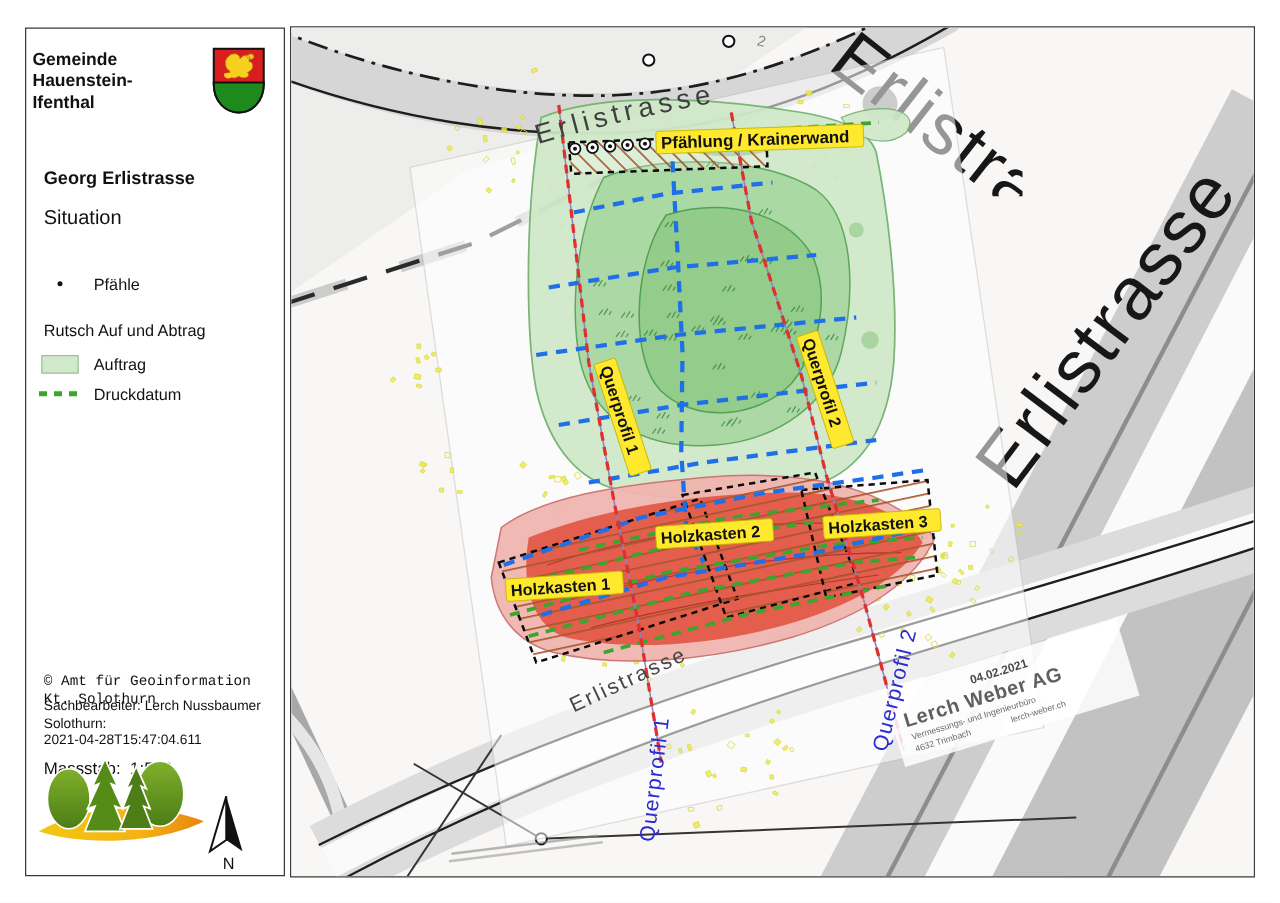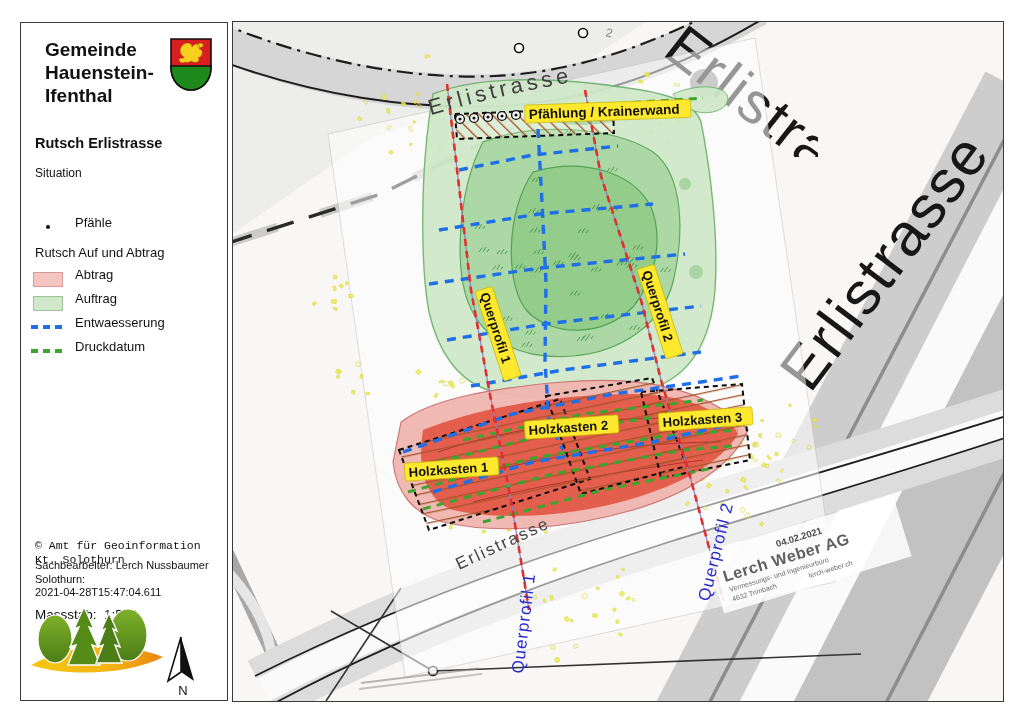--- a/index.html
+++ b/index.html
@@ -3,30 +3,30 @@
 <meta charset="utf-8">
 <style>
   html,body{margin:0;padding:0;}
   body{width:1024px;height:722px;position:relative;background:#ffffff;
        font-family:"Liberation Sans","DejaVu Sans",sans-serif;color:#111;}
   .panel{position:absolute;left:20px;top:22px;width:208px;height:679px;
          border:1.5px solid #3a3a3a;background:#fff;box-sizing:border-box;}
   .map-frame{position:absolute;left:232px;top:21px;width:770px;height:679px;
          border:1px solid #3a3a3a;background:#f7f6f4;box-sizing:content-box;overflow:hidden;}
   
-  .muni{position:absolute;left:24px;top:16px;font-size:19px;font-weight:bold;
+  .muni{position:absolute;left:5px;top:16px;font-size:14px;font-weight:bold;
         line-height:1.2;white-space:pre-line;}
   .wappen{position:absolute;right:14px;top:14px;}
   .doc-title{position:absolute;left:14px;top:112px;font-size:14.5px;font-weight:bold;}
-  .doc-sub{position:absolute;left:14px;top:143px;font-size:12px;}
+  .doc-sub{position:absolute;left:14px;top:143px;font-size:16px;}
   .legend{position:absolute;left:0;top:192px;width:100%;}
-  .lrow{display:flex;height:24px;padding-left:10px;}
+  .lrow{display:flex;align-items:center;height:24px;padding-left:10px;}
   .lmark{width:34px;min-width:34px;margin-right:10px;display:flex;justify-content:center;align-items:center;}
   .llabel{font-size:13px;}
-  .lgroup{font-size:13px;padding:6px 0 2px 14px;height:20px;}
+  .lgroup{font-size:13px;padding:6px 0 2px 14px;height:20px;margin-top:12px;}
   .m-dot{width:4px;height:4px;border-radius:50%;background:#111;}
   .m-dash{width:34px;height:3px;}
   .dash-red{background:repeating-linear-gradient(90deg,#e0302e 0 7px,transparent 7px 12px);}
   .dash-blue{background:repeating-linear-gradient(90deg,#1f6fe8 0 7px,transparent 7px 12px);height:4px;}
   .dash-green{background:repeating-linear-gradient(90deg,#3da52e 0 7px,transparent 7px 12px);height:4px;}
   .m-hatch{width:30px;height:13px;border:1.6px dashed #111;
      background:repeating-linear-gradient(45deg,transparent 0 4px,#a8552b 4px 7px);}
   .m-fill{width:28px;height:13px;border:1px solid #b5b5b5;}
   .fill-pink{background:#f5c6c1;border-color:#d89a94;}
   .fill-green{background:#d2e8cc;border-color:#9cc49a;}
@@ -50,48 +50,36 @@
   <div class="wappen">
     <svg width="44" height="56" viewBox="0 0 44 56">
       <path d="M2,2 H42 V30 C42,45 32,53 22,53 C12,53 2,45 2,30 Z" fill="#d81e1e" stroke="#111" stroke-width="1.6"></path>
       <path d="M2,29 H42 V30 C42,45 32,53 22,53 C12,53 2,45 2,30 Z" fill="#1e8a1e" stroke="#111" stroke-width="1.6"></path>
       <g>
         <path d="M13,9 C17,4 23,6 23,10 C27,5 33,7 30,12 C35,13 34,19 29,21 C32,24 27,27 22,24 C18,27 13,25 15,20 C11,18 10,12 13,9 Z M28,8 C31,5 35,6 34,9 C33,11 30,11 28,8 Z" fill="#f7cf1e" stroke="#a87a10" stroke-width="0.6"></path>
         <path d="M10,22 C14,20 18,22 16,25 C13,27 10,25 10,22 Z" fill="#f7cf1e"></path>
       </g>
     </svg>
   </div>
-  <div class="doc-title">Rutsch Erlistrasse</div>
+  <div class="doc-title">Georg Erlistrasse</div>
   <div class="doc-sub">Situation</div>
 
   <div class="legend">
     <div class="lrow">
       <span class="lmark">
           <span class="m-dot"></span>
         </span>
       <span class="llabel">Pfähle</span>
     </div>
     <div class="lgroup">Rutsch Auf und Abtrag</div>
     <div class="lrow">
       <span class="lmark">
-          <span class="m-fill fill-pink"></span>
-        </span>
-      <span class="llabel">Abtrag</span>
-    </div>
-    <div class="lrow">
-      <span class="lmark">
           <span class="m-fill fill-green"></span>
         </span>
       <span class="llabel">Auftrag</span>
-    </div>
-    <div class="lrow">
-      <span class="lmark">
-          <span class="m-dash dash-blue"></span>
-        </span>
-      <span class="llabel">Entwaesserung</span>
     </div>
     <div class="lrow">
       <span class="lmark">
           <span class="m-dash dash-green"></span>
         </span>
       <span class="llabel">Druckdatum</span>
     </div>
   </div>
 
   <div class="foot f1">© Amt für Geoinformation Kt. Solothurn</div>

